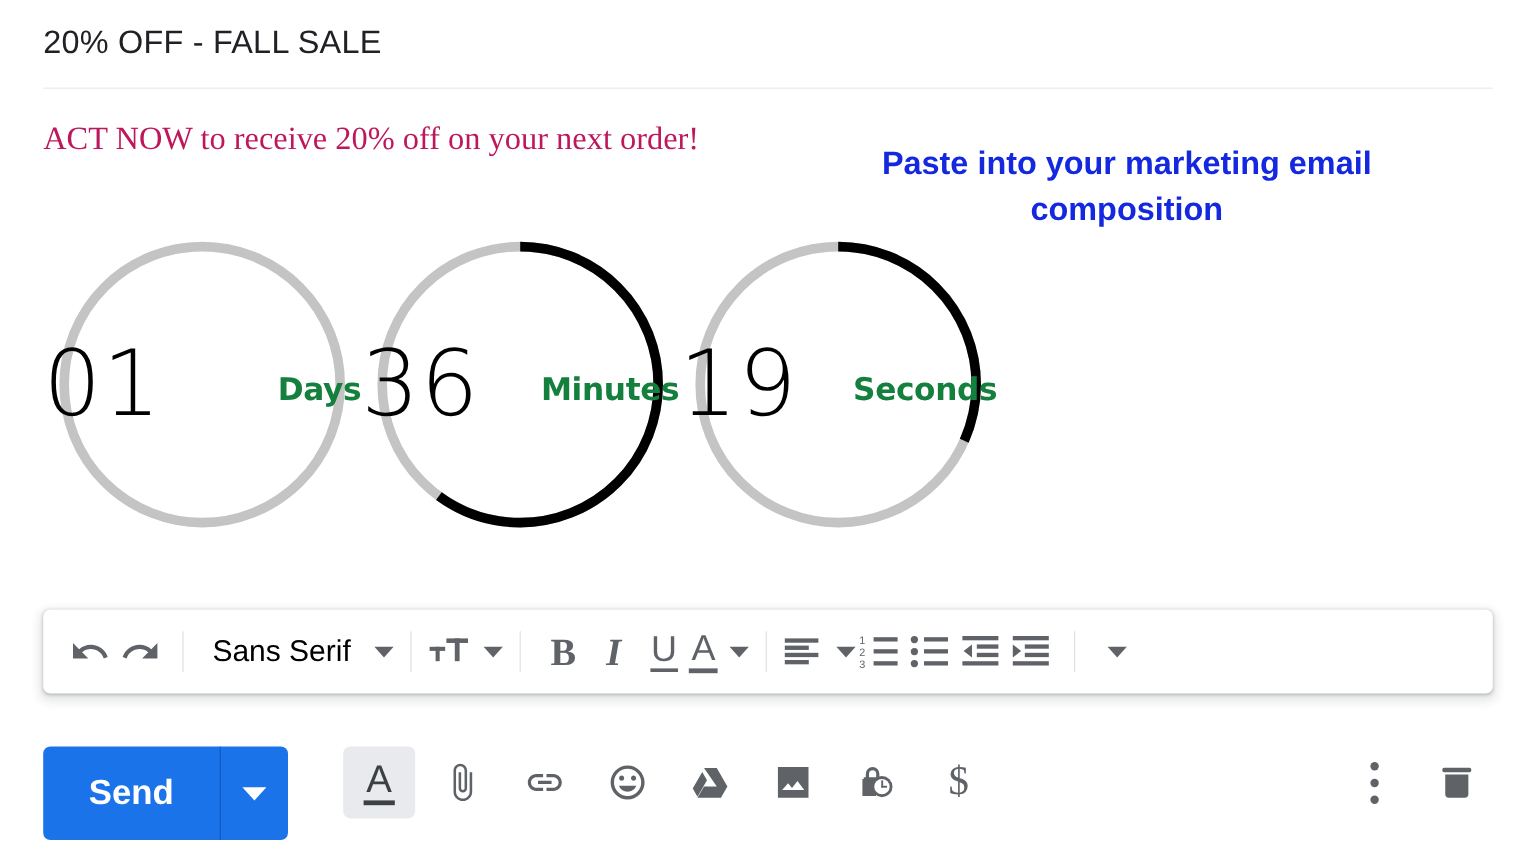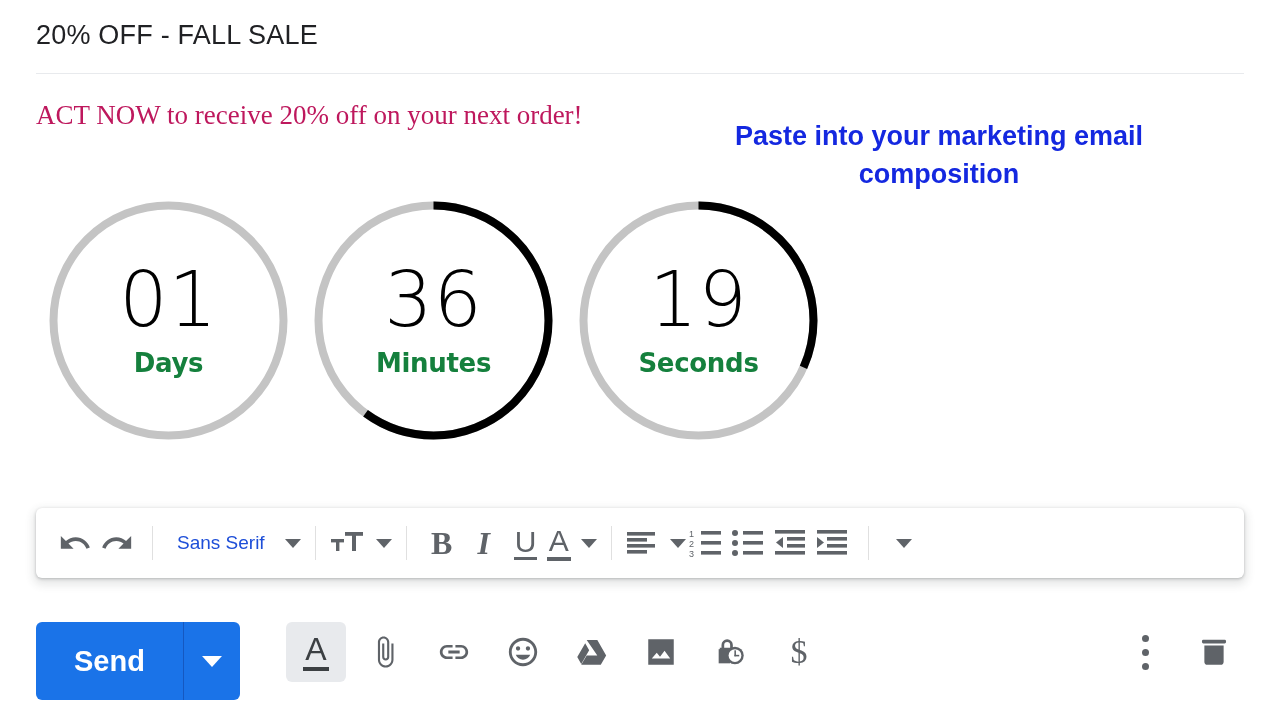--- a/index.html
+++ b/index.html
@@ -32,22 +32,22 @@
   }
 
   
   .countdown {
     position: absolute; left: 36px; top: 185px;
     width: 1060px; height: 270px;
     display: flex; align-items: center;
   }
   .unit {
     position: relative; width: 265px; height: 265px;
-    display: flex; flex-direction: column;
-    align-items: center; justify-content: center;
+    display: flex; flex-direction: row;
+    align-items: center; justify-content: space-between;
   }
   .unit svg { position: absolute; left: 0; top: 0; }
   .unit .num {
     position: relative; font-size: 76px; color: #000;
     font-weight: 300; letter-spacing: 1px; line-height: 1;
     font-family: "DejaVu Sans", sans-serif;
   }
   .unit .lbl {
     position: relative; margin-top: 10px;
     font-size: 26px; color: #15803d; font-weight: bold;
@@ -62,21 +62,21 @@
     box-shadow: 0 1px 3px rgba(60,64,67,.3), 0 4px 8px 3px rgba(60,64,67,.12);
     display: flex; align-items: center; padding: 0 18px;
   }
   .tb-btn {
     display: flex; align-items: center; justify-content: center;
     height: 46px; min-width: 42px; color: #5f6368;
     border-radius: 4px; cursor: pointer;
   }
   .tb-sep { width: 1px; height: 34px; background: #e0e0e0; margin: 0 14px; }
   .font-name {
-    font-size: 19px; color: #1d4ed8; padding: 0 10px;
+    font-size: 25px; color: #000000; padding: 0 10px;
     white-space: nowrap; cursor: pointer;
   }
   .caret {
     width: 0; height: 0; margin-left: 10px;
     border-left: 8px solid transparent; border-right: 8px solid transparent;
     border-top: 9px solid #5f6368;
   }
   .bold-i  { font-size: 32px; font-weight: bold; font-family: "Liberation Serif", serif; }
   .ital-i  { font-size: 32px; font-weight: bold; font-style: italic; font-family: "Liberation Serif", serif; }
   .und-i   { font-size: 30px; border-bottom: 3px solid #5f6368; line-height: 1.05; padding: 0 1px; }

